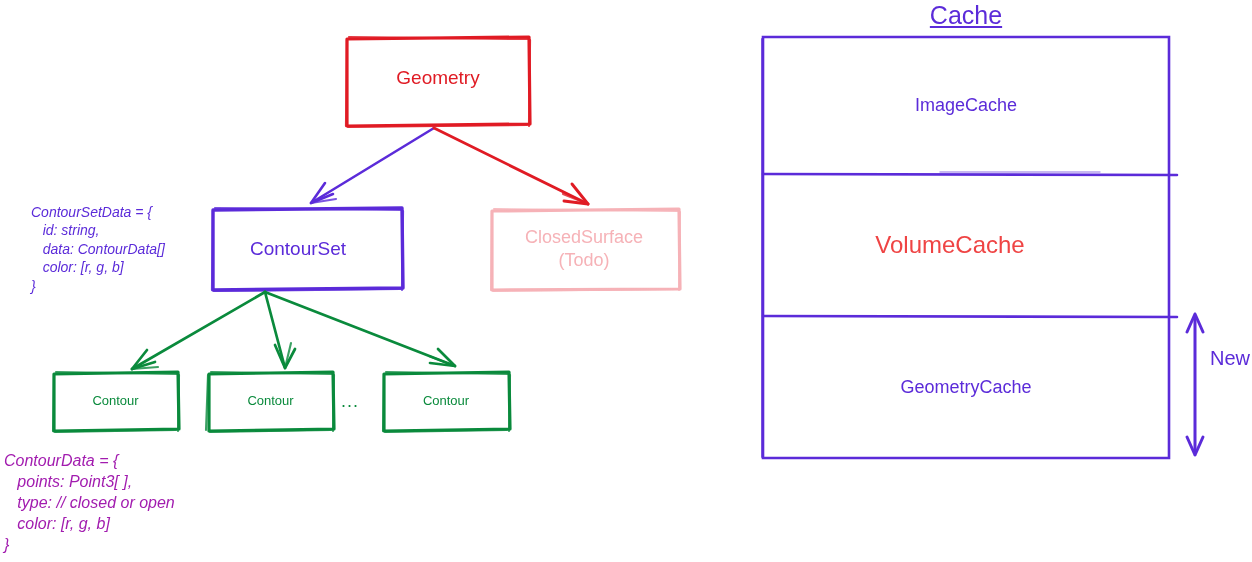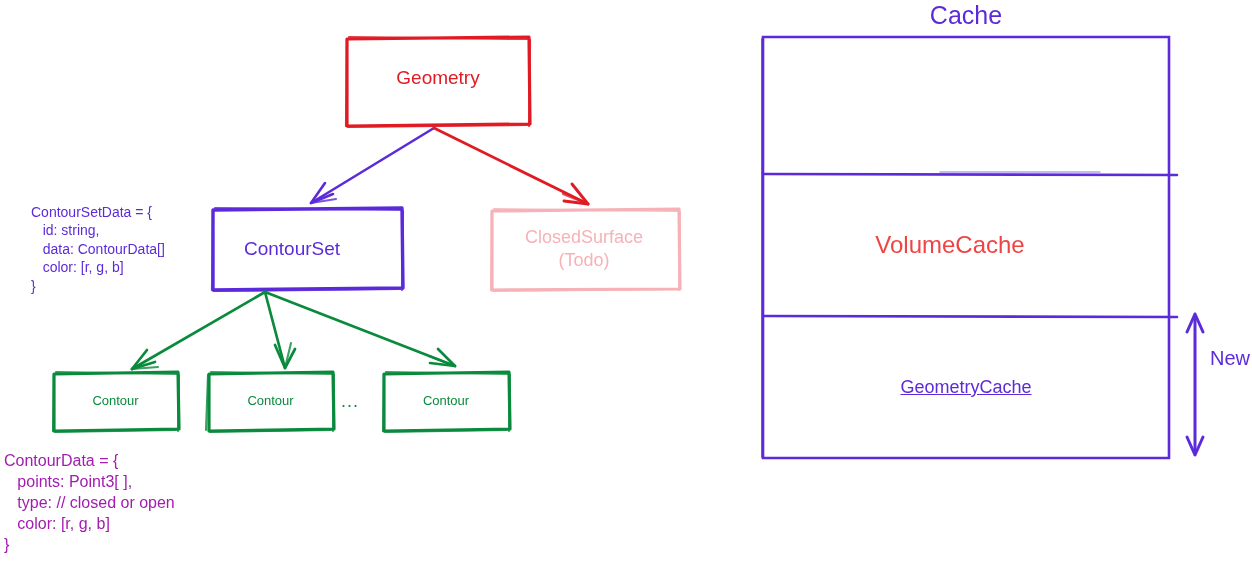--- a/index.html
+++ b/index.html
@@ -32,20 +32,21 @@
     display: flex;
     align-items: center;
     justify-content: center;
     text-align: center;
   }
   .code-block {
     position: absolute;
     white-space: pre;
     line-height: 1.32;
     font-family: "Liberation Sans", sans-serif;
+    font-style: italic;
   }
 </style>
 </head>
 <body>
 
 <div id="canvas">
 
   <svg class="svg-layer" viewBox="0 0 1252 562">
     <defs></defs>
 
@@ -119,21 +120,21 @@
 
     <g>
       <path d="M1195,318 L1195,452" fill="none" stroke="#5b2bd9" stroke-width="3.0" stroke-linecap="round"></path>
       <path d="M1195,314 L1187,332 M1195,314 L1203,332" fill="none" stroke="#5b2bd9" stroke-width="3.0" stroke-linecap="round" stroke-linejoin="round"></path>
       <path d="M1195,455 L1187,437 M1195,455 L1203,437" fill="none" stroke="#5b2bd9" stroke-width="3.0" stroke-linecap="round" stroke-linejoin="round"></path>
     </g>
   </svg>
 
   <div class="box-label" style="left:346px; top:36px; width:184px; height:83px; color:#e01b24; font-size:19px;border-radius:26px;">Geometry</div>
 
-  <div class="box-label" style="left:196px; top:207px; width:192px; height:83px; color:#5b2bd9; font-size:19px;border-radius:21px;">ContourSet</div>
+  <div class="box-label" style="left:202px; top:207px; width:192px; height:83px; color:#5b2bd9; font-size:19px;border-radius:21px;">ContourSet</div>
 
   <div class="box-label" style="left:490px; top:208px; width:188px; height:82px; color:#f6b2b7; font-size:18px; white-space:pre-line; line-height:1.28;">ClosedSurface
 (Todo)</div>
 
   <div class="box-label" style="left:52px; top:371px; width:127px; height:59px; color:#0a8a3c; font-size:13px;">Contour</div>
 
   <div class="box-label" style="left:207px; top:371px; width:127px; height:59px; color:#0a8a3c; font-size:13px;">Contour</div>
 
   <div class="box-label" style="left:382px; top:371px; width:128px; height:59px; color:#0a8a3c; font-size:13px;">Contour</div>
 
@@ -144,22 +145,23 @@
    data: ContourData[]
    color: [r, g, b]
 }</span></div>
 
   <div class="code-block" style="left:4px; top:450px; color:#a21caf; font-size:16px;"><span>ContourData = {
    points: Point3[ ],
    type: // closed or open
    color: [r, g, b]
 }</span></div>
 
-  <div class="txt" style="left:762px; top:3px; width:408px; text-align:center; color:#5b2bd9; font-size:25px;">Cache</div>
+  <div class="txt" style="left:762px; top:3px; width:408px; text-align:center; color:#5b2bd9; font-size:25px;text-decoration:underline;">Cache</div>
 
+  <div class="box-label" style="left:762px; top:36px; width:408px; height:138px; color:#5b2bd9; font-size:18px;">ImageCache</div>
 
   <div class="box-label" style="left:762px; top:174px; width:376px; height:142px; color:#ef4444; font-size:24px;">VolumeCache</div>
 
-  <div class="box-label" style="left:762px; top:316px; width:408px; height:143px; color:#5b2bd9; font-size:18px;text-decoration:underline;">GeometryCache</div>
+  <div class="box-label" style="left:762px; top:316px; width:408px; height:143px; color:#5b2bd9; font-size:18px;">GeometryCache</div>
 
   <div class="txt" style="left:1210px; top:348px; color:#5b2bd9; font-size:20px;">New</div>
 
 </div>
 
 </body></html>

